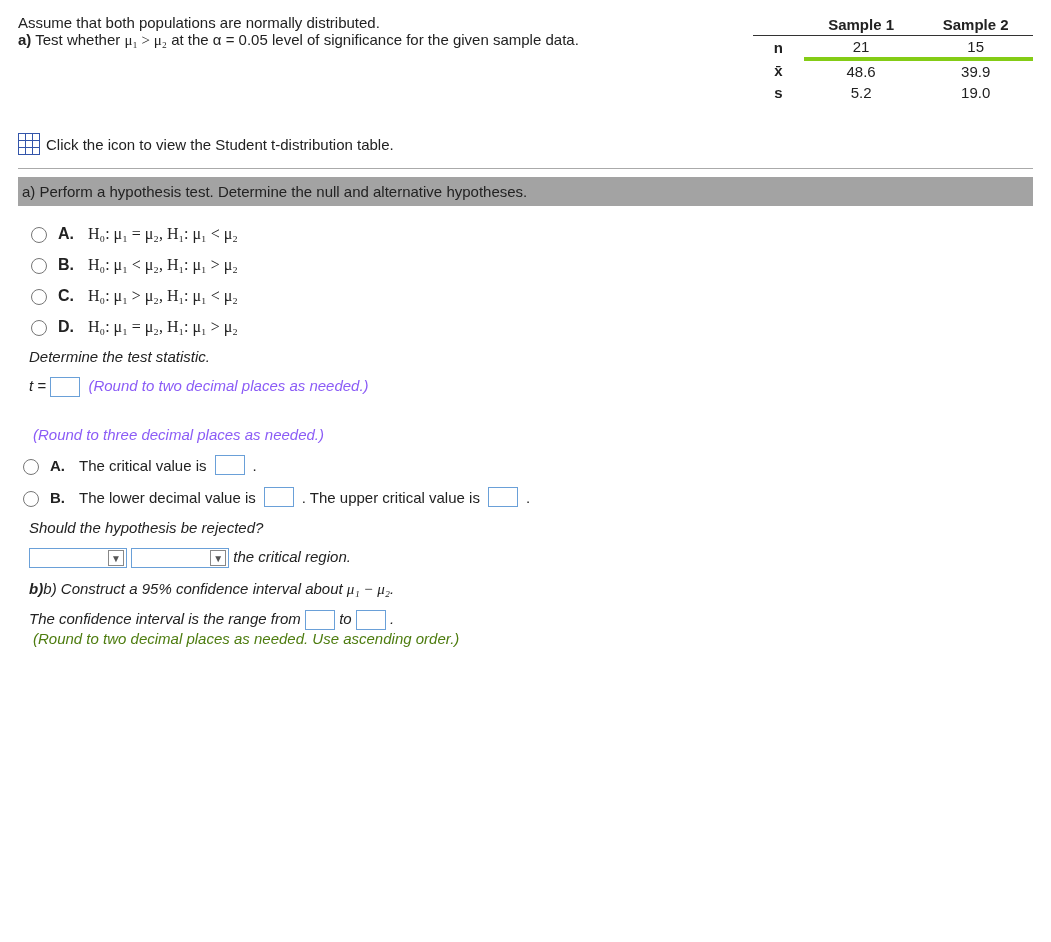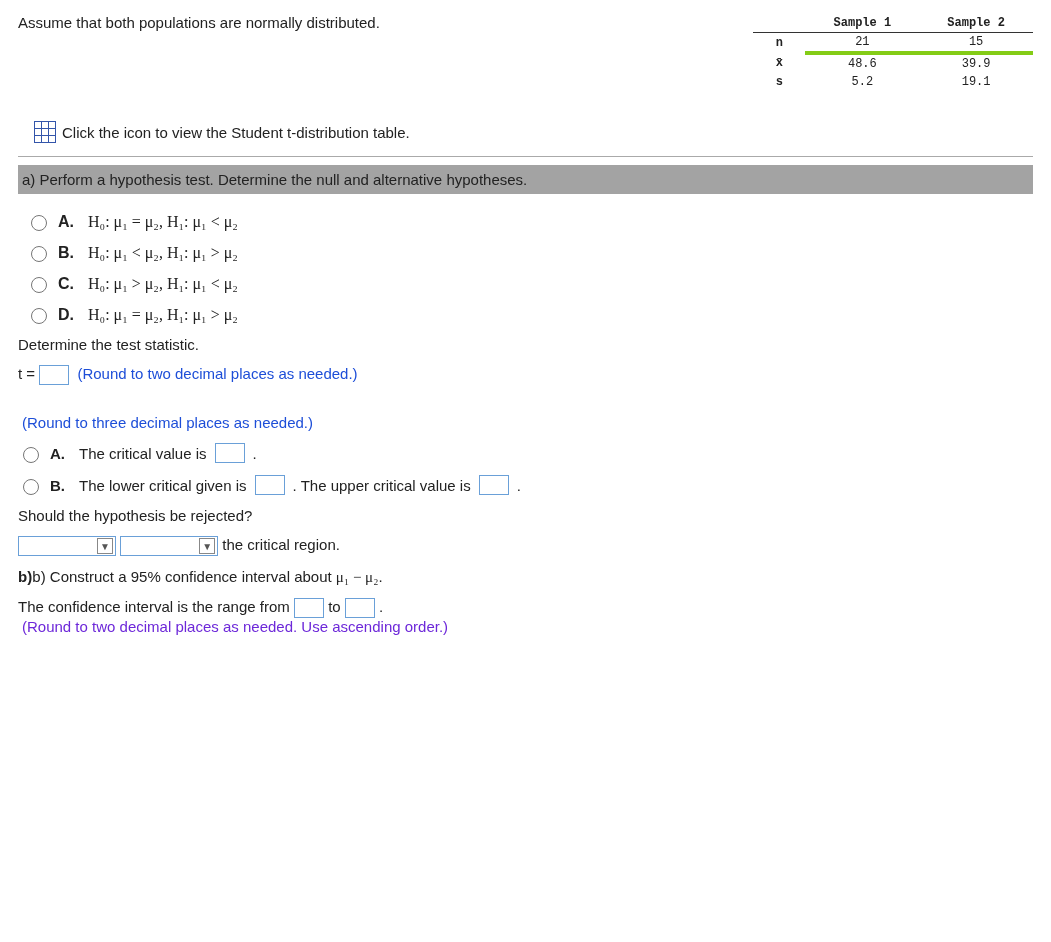--- a/index.html
+++ b/index.html
@@ -12,38 +12,37 @@
     display: flex;
     justify-content: space-between;
     align-items: flex-start;
     gap: 40px;
   }
   .problem-text {
     flex: 1;
   }
   .data-table {
     border-collapse: collapse;
-    font-size: 12px;
+    font-size: 15px;
     min-width: 280px;
-    font-family: Liberation Mono, monospace;
   }
   .data-table th, .data-table td {
     text-align: center;
     padding: 2px 18px;
   }
   .data-table th { border-bottom: 1px solid #333; }
   .row-n td:nth-child(2), .row-n td:nth-child(3) { border-bottom: 4px solid #84cc16; }
   .lbl { font-weight: bold; }
   .mu { font-family: 'Times New Roman', serif; }
   .icon-btn {
     display: inline-flex;
     align-items: center;
     gap: 6px;
     margin-top: 30px;
-    margin-left: 16px;
+    margin-left: 0;
   }
   .table-icon {
     width: 20px;
     height: 20px;
     border: 1px solid #3355aa;
     background:
       linear-gradient(#3355aa,#3355aa) 0 33%/100% 1px no-repeat,
       linear-gradient(#3355aa,#3355aa) 0 66%/100% 1px no-repeat,
       linear-gradient(#3355aa,#3355aa) 33% 0/1px 100% no-repeat,
       linear-gradient(#3355aa,#3355aa) 66% 0/1px 100% no-repeat;
@@ -87,31 +86,34 @@
     background:#fff;
     padding-right:2px;
   }
   .dd .caret {
     margin-left:auto;
     width:14px; height:14px;
     border:1px solid #888;
     display:flex;align-items:center;justify-content:center;
     font-size:10px; color:#555;
   }
-  .hint { color:#1d4ed8; margin-left:4px;}
-  .block { margin: 12px 0; }
+  .hint { color:#8b5cf6; margin-left:4px;}
+  .block { margin: 12px 11px; font-style: italic; }
 </style>
 </head>
 <body>
 
 
 
 <div class="top">
   <div class="problem-text">
     <div>Assume that both populations are normally distributed.</div>
+    <div>
+      <b>a)</b><span> Test whether </span><span class="mu">μ₁ &gt; μ₂</span><span> at the α = 0.05 level of significance for the given sample data.</span>
+    </div>
   </div>
 
   <table class="data-table">
     <tbody>
         <tr>
       <th></th>
       <th>Sample 1</th>
       <th>Sample 2</th>
     </tr>
     <tr class="row-n">
@@ -120,21 +122,21 @@
       <td>15</td>
     </tr>
     <tr>
       <td class="lbl">x̄</td>
       <td>48.6</td>
       <td>39.9</td>
     </tr>
     <tr>
       <td class="lbl">s</td>
       <td>5.2</td>
-      <td>19.1</td>
+      <td>19.0</td>
     </tr>
   </tbody>
     </table>
 </div>
 
 <div class="icon-btn">
   <span class="table-icon"></span>
   <span>Click the icon to view the Student t-distribution table.</span>
 </div>
 
@@ -184,21 +186,21 @@
   <input type="radio" name="crit" style="">
   <span class="letter">A.</span>
   <span>The critical value is </span>
   <span class="smallbox"></span>
   <span>.</span>
 </div>
 
 <div class="choice-row" style="font-family:Arial;font-size:15px">
   <input type="radio" name="crit" style="">
   <span class="letter">B.</span>
-  <span>The lower critical given is </span>
+  <span>The lower decimal value is </span>
   <span class="smallbox"></span>
   <span>. The upper critical value is </span>
   <span class="smallbox"></span>
   <span>.</span>
 </div>
 
 <div class="block">Should the hypothesis be rejected?</div>
 
 <div class="block">
   <span class="dd" style="width:94px">
@@ -214,17 +216,17 @@
   <b>b)</b>
   <span style="margin-left:-4px">b) Construct a 95% confidence interval about </span><span class="mu">μ₁ − μ₂</span><span>.</span>
 </div>
 
 <div class="block">
   <span>The confidence interval is the range from </span>
   <span class="smallbox"></span>
   <span> to </span>
   <span class="smallbox"></span>
   <span>.</span><br>
-  <span class="hint" style="color:#6d28d9">(Round to two decimal places as needed. Use ascending order.)</span>
+  <span class="hint" style="color:#4d7c0f">(Round to two decimal places as needed. Use ascending order.)</span>
 </div>
 
 
 
 
 </body></html>

